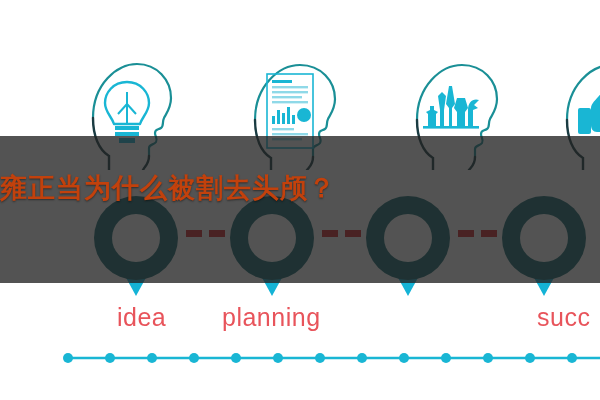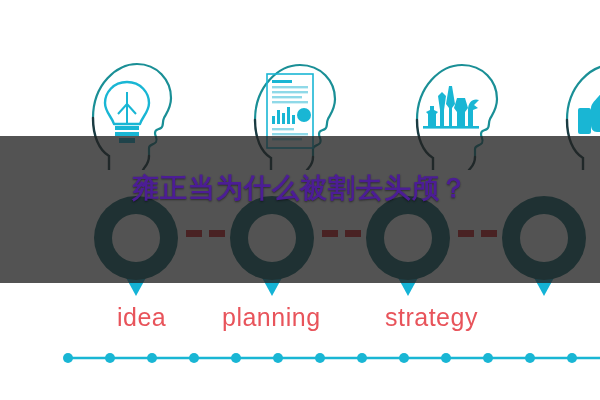--- a/index.html
+++ b/index.html
@@ -92,25 +92,24 @@
     top: 136px;
     width: 600px;
     height: 147px;
     background: rgba(35, 35, 35, 0.78);
   }
   .band-title {
     position: absolute;
     left: 0;
     top: 170px;
     width: 600px;
-    text-align: center;
     font-family: "DejaVu Sans", "Liberation Sans", sans-serif;
     font-size: 27px;
     font-weight: bold;
-    color: #4c1d95;
+    color: #c2410c;
     letter-spacing: 1px;
     white-space: nowrap;
     text-shadow: 0 1px 2px rgba(0,0,0,0.45);
   }
 </style>
 </head>
 <body>
 
 <div id="stage">
 
@@ -222,21 +221,21 @@
         <path d="M46 104 L34 82 L58 82 Z" fill="#14b3d6"></path>
         <circle cx="46" cy="46" r="42" fill="#14666c"></circle>
         <circle cx="46" cy="46" r="24" fill="#ffffff"></circle>
       </svg>
     </div>
 
   </div>
 
   <div class="step-label" id="label-0" style="left: 103px; margin-left: 14px;">idea</div>
   <div class="step-label" id="label-1" style="left: 222px; text-align: center;">planning</div>
-  <div class="step-label" id="label-2" style="left: 385px;">strategy</div>
+  <div class="step-label" id="label-3" style="left: 537px;">succ</div>
 
   <div class="rail">
     <svg id="rail-svg" viewBox="0 0 600 16" xmlns="http://www.w3.org/2000/svg">
         <line x1="68" y1="8" x2="110" y2="8" stroke="#19b6d4" stroke-width="2.4"></line>
         <circle cx="68" cy="8" r="5" fill="#19b6d4"></circle>
         <line x1="110" y1="8" x2="152" y2="8" stroke="#19b6d4" stroke-width="2.4"></line>
         <circle cx="110" cy="8" r="5" fill="#19b6d4"></circle>
         <line x1="152" y1="8" x2="194" y2="8" stroke="#19b6d4" stroke-width="2.4"></line>
         <circle cx="152" cy="8" r="5" fill="#19b6d4"></circle>
         <line x1="194" y1="8" x2="236" y2="8" stroke="#19b6d4" stroke-width="2.4"></line>

